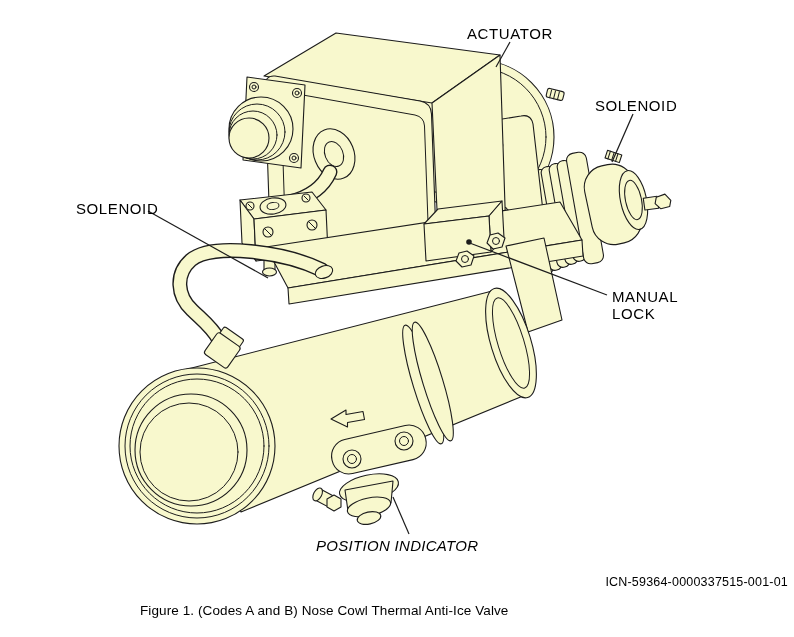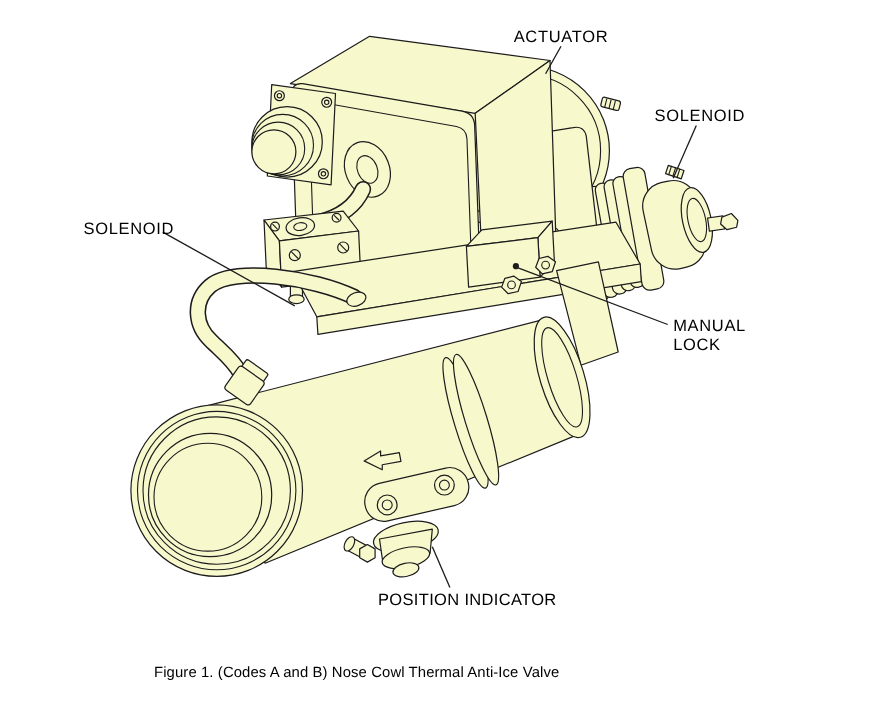--- a/index.html
+++ b/index.html
@@ -6,21 +6,21 @@
   .stage{position:relative;width:794px;height:637px;overflow:hidden;
          font-family:"Liberation Sans",sans-serif;background:var(--background,#fff);color:var(--text,#000);}
   .stage svg{position:absolute;left:0;top:0;}
   .p{fill:var(--part-fill,#F8F8CD);stroke:var(--line,#1c1c1c);stroke-width:1.1;stroke-linejoin:round;}
   .s{fill:none;stroke:var(--line,#1c1c1c);stroke-width:1;stroke-linejoin:round;stroke-linecap:round;}
   .to{fill:none;stroke:var(--line,#1c1c1c);stroke-width:15;stroke-linecap:round;}
   .ti{fill:none;stroke:var(--part-fill,#F8F8CD);stroke-width:12.2;stroke-linecap:round;}
   .ld{fill:none;stroke:var(--line,#1c1c1c);stroke-width:1.2;}
   .dot{fill:var(--line,#1c1c1c);stroke:none;}
   .lbl{position:absolute;font-size:15px;letter-spacing:.6px;line-height:17px;white-space:nowrap;}
-  .center{text-align:right;}
+  .center{text-align:left;font-style:italic;}
   .icn{position:absolute;left:560px;top:575px;width:228px;text-align:right;
        font-size:12.5px;letter-spacing:.2px;}
   .caption{position:absolute;left:140px;top:603px;font-size:13.5px;font-weight:normal;letter-spacing:.1px;}
 </style>
 </head>
 <body>
 
 <div class="stage">
 
   <svg width="794" height="637" viewBox="0 0 794 637">
@@ -245,16 +245,17 @@
 
   <div class="lbl" style="left:612px;top:288px">
     <div>MANUAL</div>
     <div>LOCK</div>
   </div>
 
   <div class="lbl center" style="left:316px;top:537px;width:190px;letter-spacing:.3px">
     <div>POSITION INDICATOR</div>
   </div>
 
+  <div class="icn">ICN-59364-0000337515-001-01</div>
 
   <div class="caption">Figure 1. (Codes A and B) Nose Cowl Thermal Anti-Ice Valve</div>
 
 </div>
 
 </body></html>

